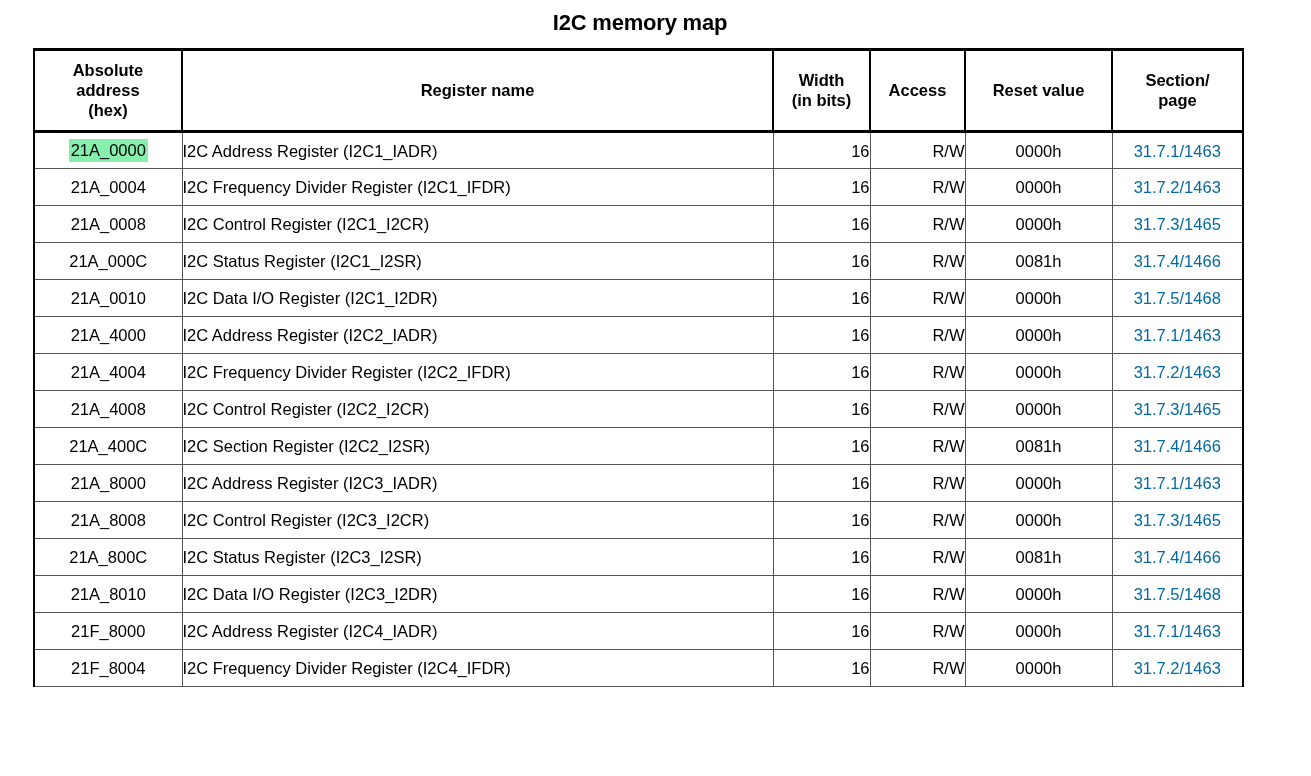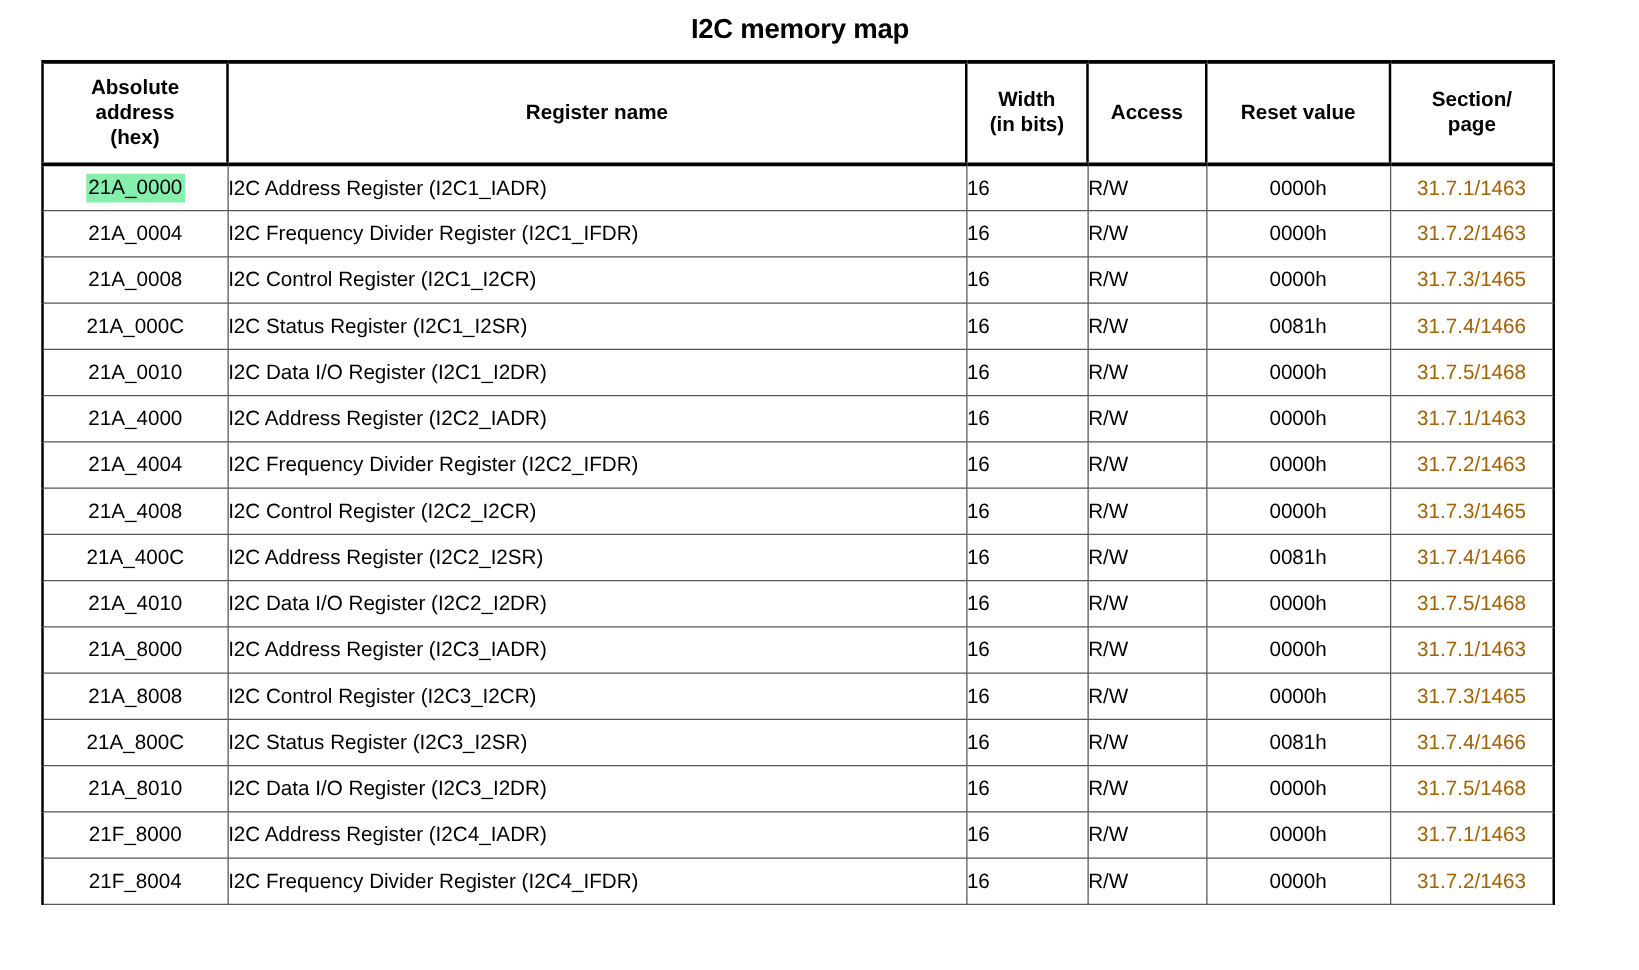--- a/index.html
+++ b/index.html
@@ -91,35 +91,35 @@
 
   
   table.memmap tbody td.col-addr,
   table.memmap thead th.col-addr { border-left: 2px solid #000000; }
 
   table.memmap tbody td.col-section,
   table.memmap thead th.col-section { border-right: 2px solid #000000; }
 
   td.col-addr    { text-align: center; }
   td.col-name    { text-align: left; padding-left: 9px; margin-left: 30px; }
-  td.col-width   { text-align: left; }
-  td.col-access  { text-align: left; }
+  td.col-width   { text-align: right; }
+  td.col-access  { text-align: right; }
   td.col-reset   { text-align: center; }
   td.col-section { text-align: center; color: #2222ee; }
 
   .addr-text {
     display: inline-block;
     padding: 1px 2px 2px 2px;
   }
   .addr-text.selected {
     background: #86efac;
   }
 
   .section-link {
-    color: #a16207;
+    color: #0369a1;
     text-decoration: none;
     text-align: right;
   }
 </style>
 </head>
 <body>
 
 <div class="page">
 
   <div class="doc-title">I2C memory map</div>
@@ -208,33 +208,25 @@
           <tr>
             <td class="col-addr"><span class="addr-text">21A_4008</span></td>
             <td class="col-name">I2C Control Register (I2C2_I2CR)</td>
             <td class="col-width">16</td>
             <td class="col-access">R/W</td>
             <td class="col-reset">0000h</td>
             <td class="col-section"><a class="section-link" href="#">31.7.3/1465</a></td>
           </tr>
           <tr>
             <td class="col-addr"><span class="addr-text">21A_400C</span></td>
-            <td class="col-name">I2C Address Register (I2C2_I2SR)</td>
+            <td class="col-name">I2C Section Register (I2C2_I2SR)</td>
             <td class="col-width">16</td>
             <td class="col-access">R/W</td>
             <td class="col-reset">0081h</td>
             <td class="col-section"><a class="section-link" href="#">31.7.4/1466</a></td>
-          </tr>
-          <tr>
-            <td class="col-addr"><span class="addr-text">21A_4010</span></td>
-            <td class="col-name">I2C Data I/O Register (I2C2_I2DR)</td>
-            <td class="col-width">16</td>
-            <td class="col-access">R/W</td>
-            <td class="col-reset">0000h</td>
-            <td class="col-section"><a class="section-link" href="#">31.7.5/1468</a></td>
           </tr>
           <tr>
             <td class="col-addr"><span class="addr-text">21A_8000</span></td>
             <td class="col-name">I2C Address Register (I2C3_IADR)</td>
             <td class="col-width">16</td>
             <td class="col-access">R/W</td>
             <td class="col-reset">0000h</td>
             <td class="col-section"><a class="section-link" href="#">31.7.1/1463</a></td>
           </tr>
           <tr>

